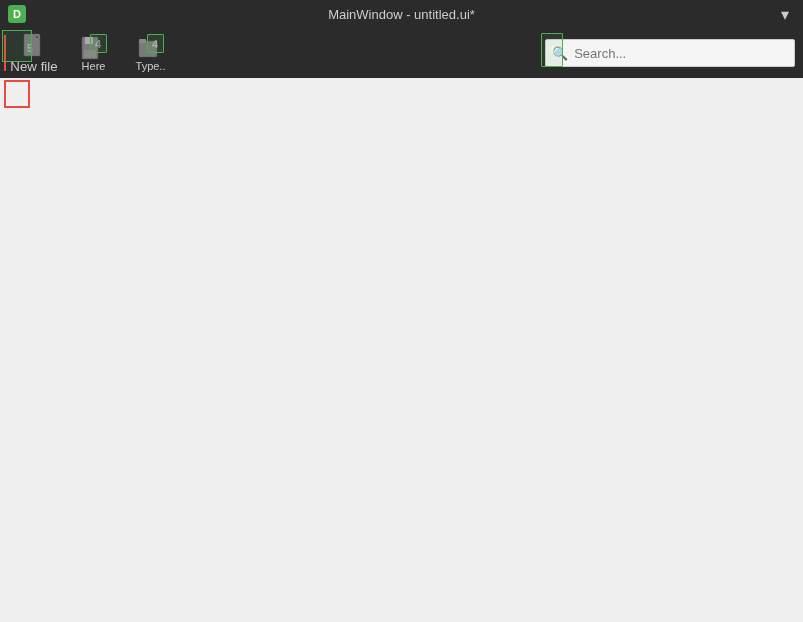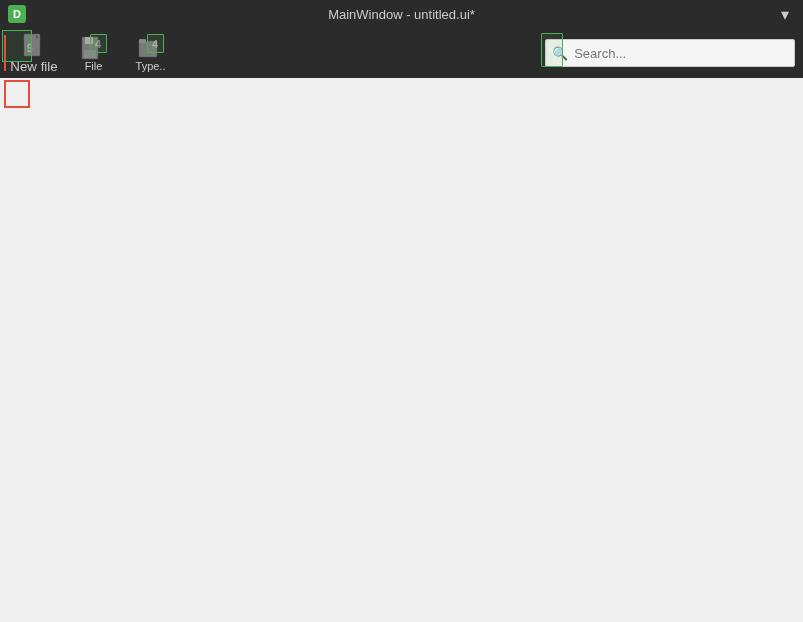--- a/index.html
+++ b/index.html
@@ -254,21 +254,21 @@
 
         <div style="position:absolute; right:0; top:0; width:17px; height:19px; border:1.5px solid #4CAF50; background:rgba(76,175,80,0.13); z-index:5; border-radius:1px; display:flex; align-items:center; justify-content:center;">
           <span style="font-size:11px; color:rgba(255,255,255,0.4); font-weight:bold;">4</span>
         </div>
         <svg width="22" height="26" viewBox="0 0 22 26" style="position:absolute; left:0; top:2px;">
           <rect x="1" y="1" width="16" height="22" rx="1" fill="#7a7a7a" stroke="#555" stroke-width="0.5"></rect>
           <rect x="4" y="1" width="8" height="7" fill="#aaa"></rect>
           <rect x="3" y="14" width="12" height="8" fill="#888"></rect>
         </svg>
       </div>
-      <span class="btn-label">File</span>
+      <span class="btn-label">Here</span>
     </button>
 
     <button class="toolbar-btn" style="position:relative;">
       <div style="position:relative; width:26px; height:28px; margin-bottom:2px;">
 
         <div style="position:absolute; right:0; top:0; width:17px; height:19px; border:1.5px solid #4CAF50; background:rgba(76,175,80,0.13); z-index:5; border-radius:1px; display:flex; align-items:center; justify-content:center;">
           <span style="font-size:11px; color:rgba(255,255,255,0.4); font-weight:bold;">4</span>
         </div>
         <svg width="22" height="26" viewBox="0 0 22 26" style="position:absolute; left:0; top:2px;">
           <rect x="1" y="5" width="18" height="16" rx="1" fill="#7a7a7a" stroke="#555" stroke-width="0.5"></rect>

